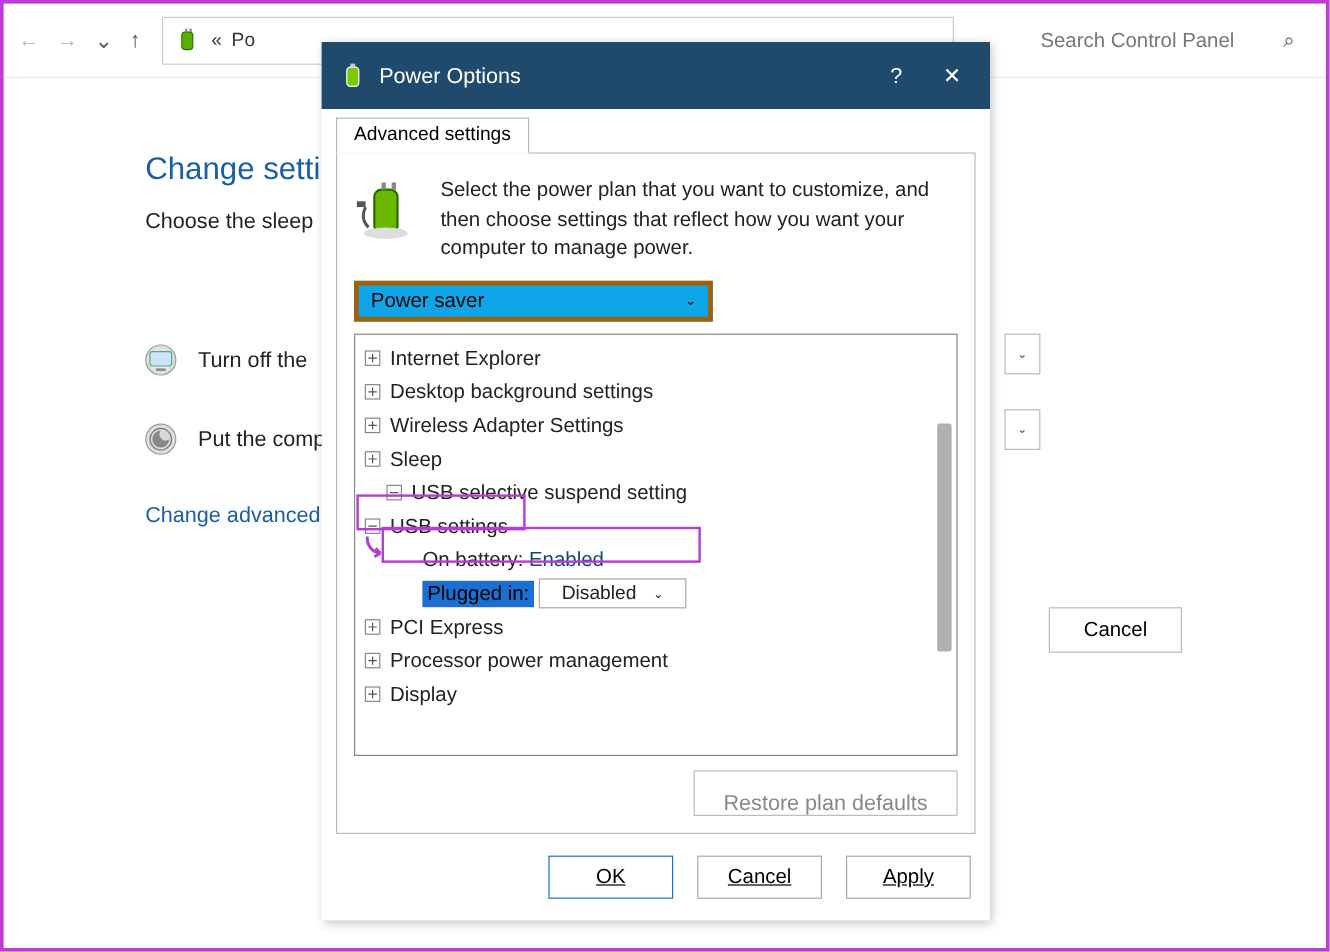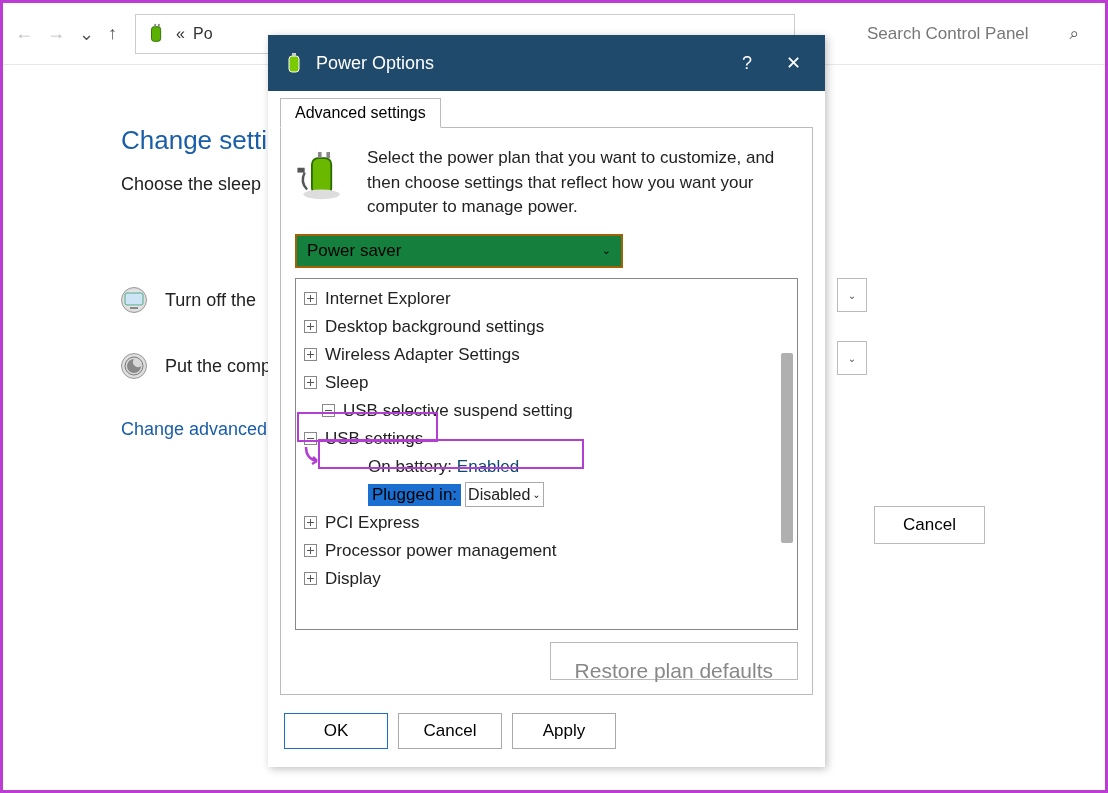--- a/index.html
+++ b/index.html
@@ -28,38 +28,38 @@
 .titlebar-icon { width: 24px; height: 24px; margin-right: 10px; }
 .titlebar-title { font-size: 18px; flex: 1; }
 .titlebar-help { font-size: 18px; margin-right: 24px; cursor: pointer; }
 .titlebar-close { font-size: 18px; cursor: pointer; padding: 4px 10px; }
 .tab-row { padding: 6px 0 0 12px; background: #fff; }
 .tab { display: inline-block; border: 1px solid #bbb; border-bottom: 1px solid #fff; padding: 5px 14px; font-size: 16px; background: #fff; position: relative; top: 1px; }
 .tab-panel { flex: 1; border: 1px solid #bbb; margin: 0 12px 0 12px; padding: 18px 14px 14px 14px; display: flex; flex-direction: column; background: #fff; }
 .desc-row { display: flex; gap: 14px; margin-bottom: 14px; }
 .desc-icon { width: 58px; height: 58px; flex-shrink: 0; }
 .desc-txt { font-size: 17px; color: #222; line-height: 1.45; }
-.plan-dd { width: 328px; height: 34px; border: 2px solid #a16207; display: flex; align-items: center; padding: 0 10px; font-size: 17px; margin-bottom: 10px; cursor: pointer; background: #15803d; }
+.plan-dd { width: 299px; height: 34px; border: 4px solid #a16207; display: flex; align-items: center; padding: 0 10px; font-size: 17px; margin-bottom: 10px; cursor: pointer; background: #0ea5e9; }
 .plan-dd .chev { margin-left: auto; font-size: 11px; }
 .tree-box { flex: 1; border: 1px solid #888; overflow: hidden; position: relative; padding: 6px 0 6px 8px; background: #fff; }
 .tree { font-size: 17px; color: #222; }
 .node { display: flex; align-items: center; height: 28px; }
 .exp { width: 13px; height: 13px; border: 1px solid #888; background: #fff; display: flex; align-items: center; justify-content: center; margin-right: 8px; cursor: pointer; flex-shrink: 0; }
 .exp svg { width: 9px; height: 9px; }
 .indent1 { margin-left: 18px; }
-.indent2 { margin-left: 64px; }
+.indent2 { margin-left: 48px; }
 .hl-box1 { border: 2px solid #b43dd4; position: absolute; left: 294px; top: 409px; width: 141px; height: 30px; pointer-events: none; }
 .hl-box2 { border: 2px solid #b43dd4; position: absolute; left: 315px; top: 436px; width: 266px; height: 30px; pointer-events: none; }
 .hl-arrow { position: absolute; left: 300px; top: 442px; width: 22px; height: 22px; pointer-events: none; }
 .val-link { color: #0c4a6e; }
 .sel-label { background: #1a6fd1; color: #000000; padding: 1px 4px; }
-.mini-dd { display: inline-flex; border: 1px solid #aaa; height: 25px; align-items: center; padding: 0 2px; font-size: 16px; gap: 2px; margin-left: 4px; cursor: pointer; background: #fff; }
+.mini-dd { display: inline-flex; border: 1px solid #aaa; height: 25px; align-items: center; padding: 0 18px; font-size: 16px; gap: 14px; margin-left: 4px; cursor: pointer; background: #fff; }
 .scrollbar { position: absolute; right: 4px; top: 74px; width: 12px; height: 190px; background: #b0b0b0; border-radius: 2px; }
-.restore-btn { align-self: flex-end; margin-top: 12px; height: 38px; padding: 16px 24px; border: 1px solid #bbb; background: #fff; color: #888; font-size: 21px; cursor: pointer; }
-.dlg-footer { height: 72px; display: flex; align-items: center; padding: 0 16px; gap: 10px; }
+.restore-btn { align-self: flex-end; margin-top: 12px; height: 38px; padding: 16px 24px; border: 1px solid #bbb; background: #fff; color: #888; font-size: 18px; cursor: pointer; }
+.dlg-footer { height: 72px; display: flex; align-items: center; justify-content: flex-end; padding: 0 16px; gap: 20px; text-decoration: underline; }
 .dlg-btn { height: 36px; min-width: 104px; border: 1px solid #aaa; background: #fff; font-size: 17px; display: flex; align-items: center; justify-content: center; cursor: pointer; }
 .dlg-btn.primary { border-color: #1a6fd1; }
 </style>
 </head>
 <body>
 
 <div class="bg-toolbar">
   <div class="nav-arrows">
     <span class="dim">←</span>
     <span class="dim">→</span>

